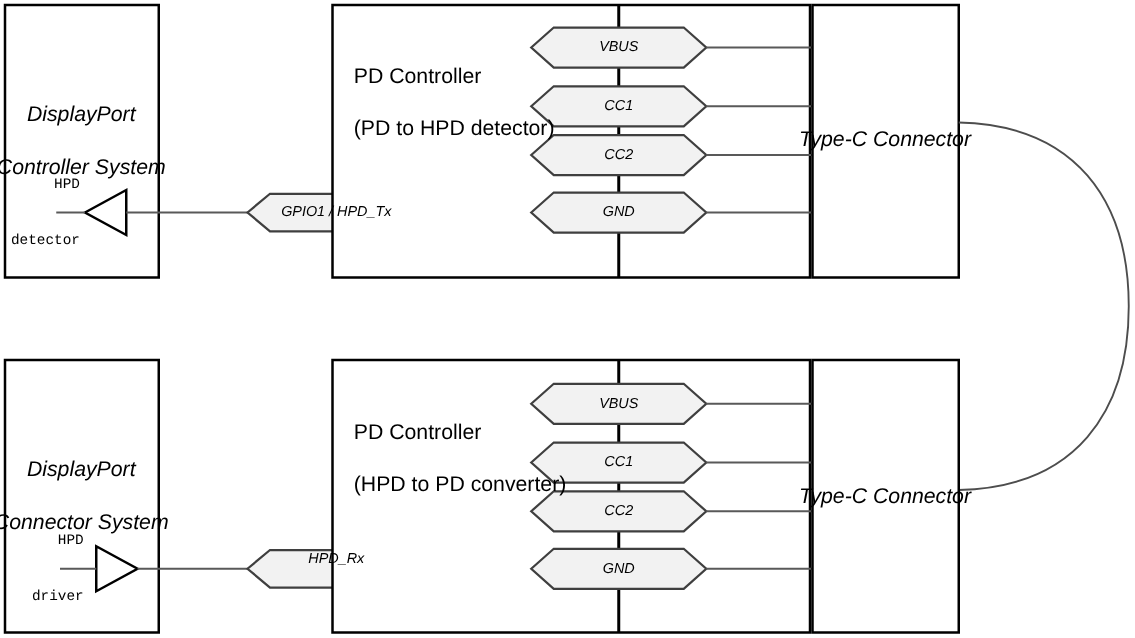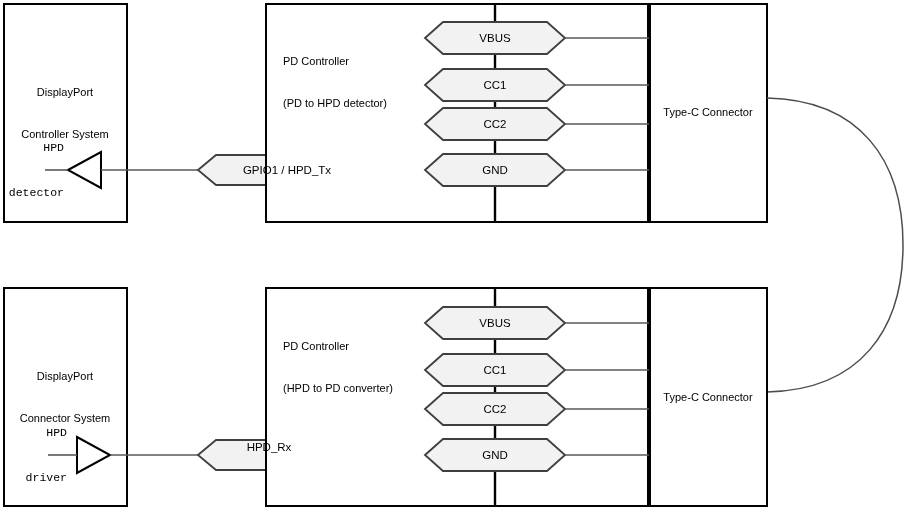--- a/index.html
+++ b/index.html
@@ -21,31 +21,32 @@
     top: 0;
     width: 908px;
     height: 510px;
   }
   .box-label,
   .hex-label,
   .port-label,
   .amp-label {
     position: absolute;
     color: #000000;
-    font-size: 11px;
+    font-size: 17px;
     line-height: 14px;
     text-align: center;
     white-space: pre;
     pointer-events: none;
   }
   .hex-label { font-size: 11.5px; }
   .port-label { font-size: 11.5px; }
   .amp-label { text-align: right; font-size: 11.5px; line-height: 15px; font-family: Liberation Mono, monospace; }
   .lbl-center {
     transform: translate(-50%, -50%);
+    font-style: italic;
   }
   .lbl-right {
     transform: translate(-100%, -50%);
   }
 </style>
 </head>
 <body>
 
 <div id="diagram-root">
 
@@ -114,21 +115,21 @@
   <div class="box-label lbl-center" style="left:65px; top:113px;">
     <div>DisplayPort</div>
     <div>Controller System</div>
   </div>
 
   <div class="amp-label lbl-right" style="left:64px; top:170px;">
     <div>HPD</div>
     <div>detector</div>
   </div>
 
-  <div class="hex-label lbl-center" style="left:287px; top:170px;">GPIO1 / HPD_Tx</div>
+  <div class="hex-label lbl-center" style="left:269px; top:170px;">GPIO1 / HPD_Tx</div>
 
   <div class="box-label" style="left:283px; top:26px; text-align:left;">
     <div>PD Controller</div>
     <div>(PD to HPD detector)</div>
   </div>
 
   <div class="port-label lbl-center" style="left:495px; top:38px;">VBUS</div>
   <div class="port-label lbl-center" style="left:495px; top:85px;">CC1</div>
   <div class="port-label lbl-center" style="left:495px; top:124px;">CC2</div>
   <div class="port-label lbl-center" style="left:495px; top:170px;">GND</div>

